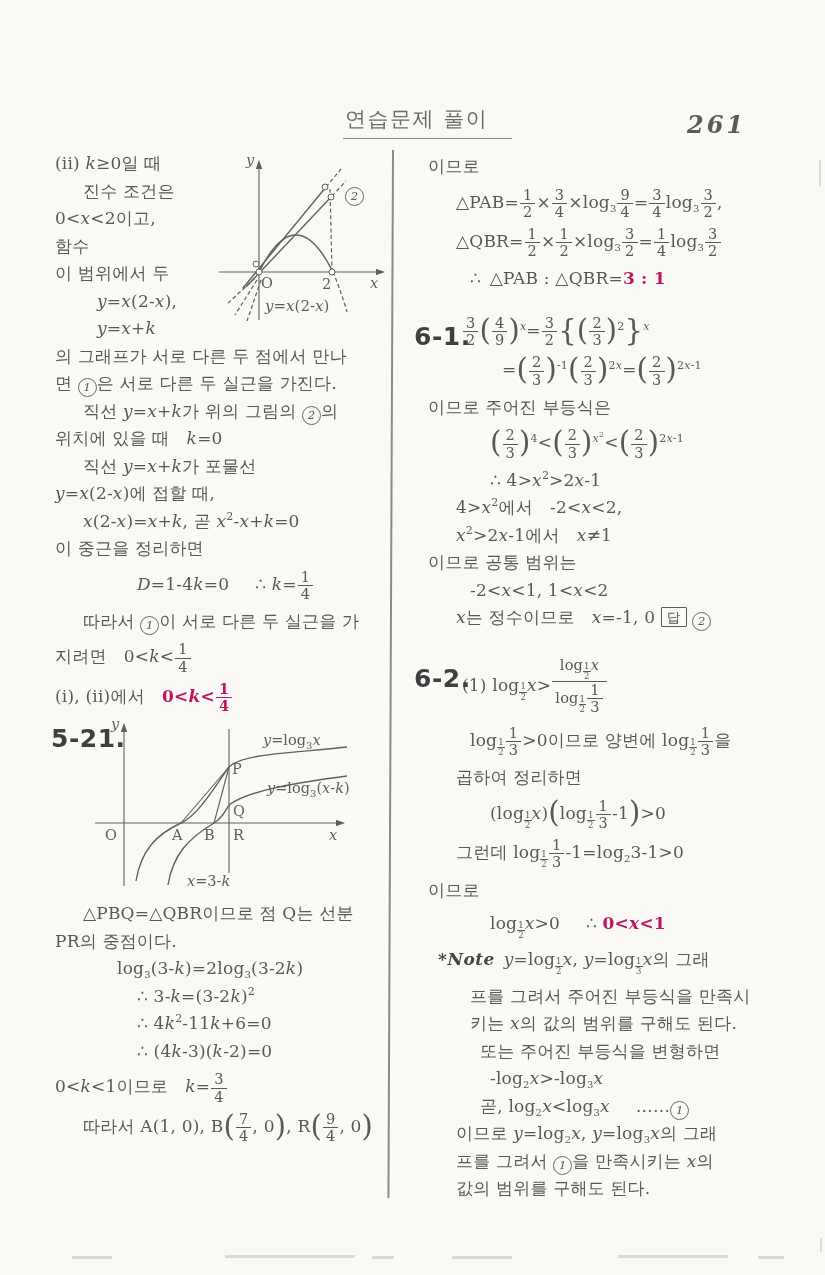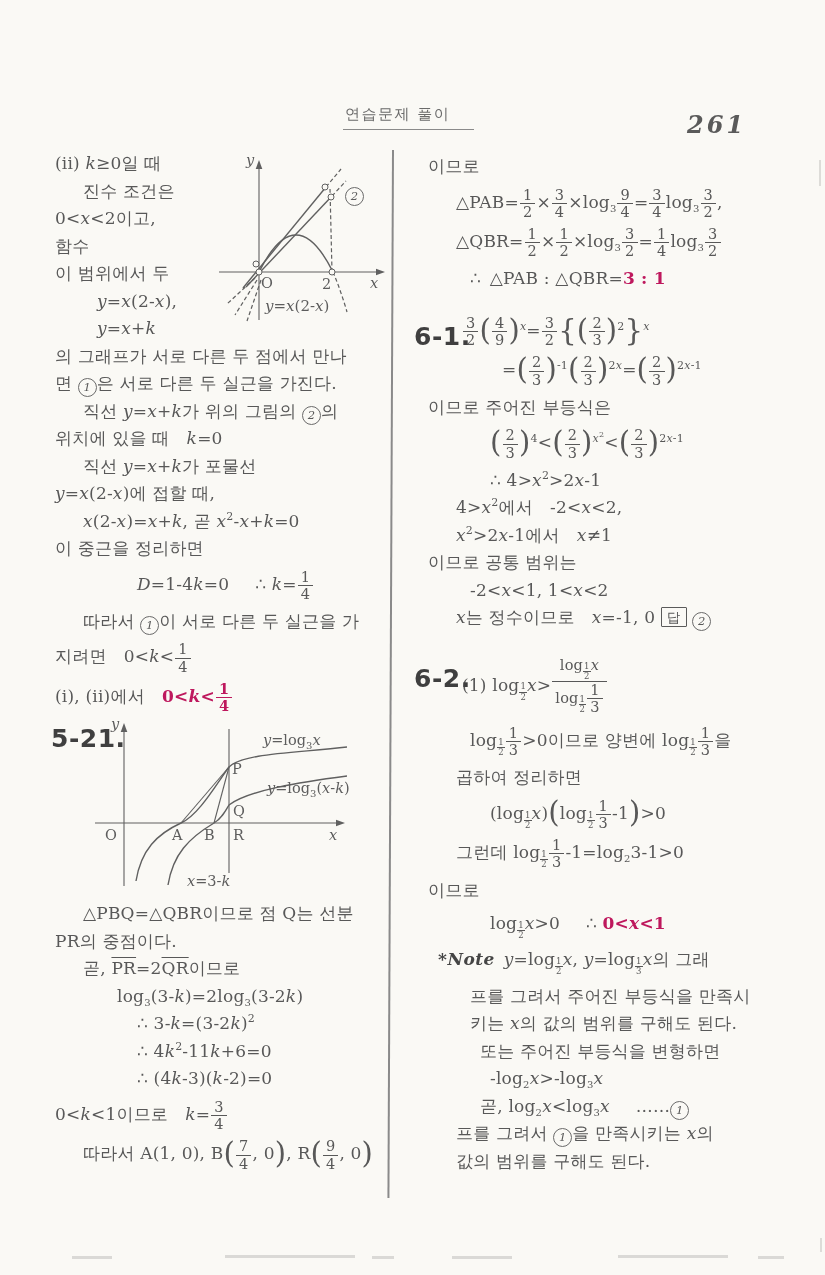--- a/index.html
+++ b/index.html
@@ -1,19 +1,19 @@
 <!DOCTYPE html>
 <html><head>
 <meta charset="utf-8">
 <style>
   html,body{margin:0;padding:0;background:#e9e7e3;}
   .page{position:relative;width:825px;height:1275px;margin:0 auto;background:#faf9f5;
         font-family:"DejaVu Serif","Liberation Serif",serif;color:#585858;overflow:hidden;}
   
-  .hdr-title{position:absolute;left:343px;top:105px;font-size:15px;letter-spacing:1.5px;color:#6a6a6a;
+  .hdr-title{position:absolute;left:343px;top:105px;font-size:21px;letter-spacing:1.5px;color:#6a6a6a;
              font-family:"DejaVu Sans","Liberation Sans",sans-serif;
              border-bottom:1.5px solid #8a8a8a;padding:0 24px 5px 2px;}
   .hdr-num{position:absolute;left:687px;top:110px;font-style:italic;font-weight:bold;
            font-size:24px;letter-spacing:3px;color:#5a5a5a;}
   .divider{position:absolute;left:392px;top:150px;width:1.6px;height:1048px;background:#8a8a8a;
            transform:rotate(0.25deg);transform-origin:top center;}
   
   .col{position:absolute;top:150px;}
   .col-left{left:55px;width:332px;}
   .col-right{left:428px;top:153px;width:370px;}
@@ -167,21 +167,20 @@
         <span class="glabel" style="left:142px;top:107px">R</span>
         <span class="glabel" style="left:141px;top:41px">P</span>
         <span class="glabel" style="left:142px;top:83px">Q</span>
         <span class="glabel" style="left:96px;top:153px"><span class="v">x</span>=3-<span class="v">k</span></span>
         <span class="glabel" style="left:172px;top:12px"><span class="v">y</span>=log<sub>3</sub><span class="v">x</span></span>
         <span class="glabel" style="left:176px;top:60px"><span class="v">y</span>=log<sub>3</sub>(<span class="v">x</span>-<span class="v">k</span>)</span>
       </div>
 
       <div class="line i1">△PBQ=△QBR이므로 점 Q는 선분</div>
       <div class="line">PR의 중점이다.</div>
-      <div class="line i1">곧, <span class="ov">PR</span>=2<span class="ov">QR</span>이므로</div>
       <div class="line i3">log<sub>3</sub>(3-<span class="v">k</span>)=2log<sub>3</sub>(3-2<span class="v">k</span>)</div>
       <div class="line i4">∴ 3-<span class="v">k</span>=(3-2<span class="v">k</span>)<sup>2</sup></div>
       <div class="line i4">∴ 4<span class="v">k</span><sup>2</sup>-11<span class="v">k</span>+6=0</div>
       <div class="line i4">∴ (4<span class="v">k</span>-3)(<span class="v">k</span>-2)=0</div>
       <div class="line tl">0&lt;<span class="v">k</span>&lt;1이므로 <span class="v">k</span>=<span class="fr">
             <span class="n">3</span>
             <span class="d">4</span>
           </span></div>
       <div class="line i1 tl">따라서 A(1, 0), B<span class="bp">(</span><span class="fr">
             <span class="n">7</span>
@@ -336,20 +335,21 @@
               <span class="d">2</span>
             </span></sub><span class="v">x</span>, <span class="v">y</span>=log<sub><span class="frs">
               <span class="n">1</span>
               <span class="d">3</span>
             </span></sub><span class="v">x</span>의 그래</div>
       <div class="line i2">프를 그려서 주어진 부등식을 만족시</div>
       <div class="line i2">키는 <span class="v">x</span>의 값의 범위를 구해도 된다.</div>
       <div class="line i25">또는 주어진 부등식을 변형하면</div>
       <div class="line i3">-log<sub>2</sub><span class="v">x</span>&gt;-log<sub>3</sub><span class="v">x</span></div>
       <div class="line i25">곧, log<sub>2</sub><span class="v">x</span>&lt;log<sub>3</sub><span class="v">x</span>  ……<span class="knum">1</span></div>
+      <div class="line i1">이므로 <span class="v">y</span>=log<sub>2</sub><span class="v">x</span>, <span class="v">y</span>=log<sub>3</sub><span class="v">x</span>의 그래</div>
       <div class="line i1">프를 그려서 <span class="knum">1</span>을 만족시키는 <span class="v">x</span>의</div>
       <div class="line i1">값의 범위를 구해도 된다.</div>
     </div>
   </div>
 
   <div class="smudge" style="left:72px;top:1256px;width:40px"></div>
   <div class="smudge" style="left:225px;top:1255px;width:130px"></div>
   <div class="smudge" style="left:372px;top:1256px;width:22px"></div>
   <div class="smudge" style="left:452px;top:1256px;width:60px"></div>
   <div class="smudge" style="left:618px;top:1255px;width:110px"></div>

